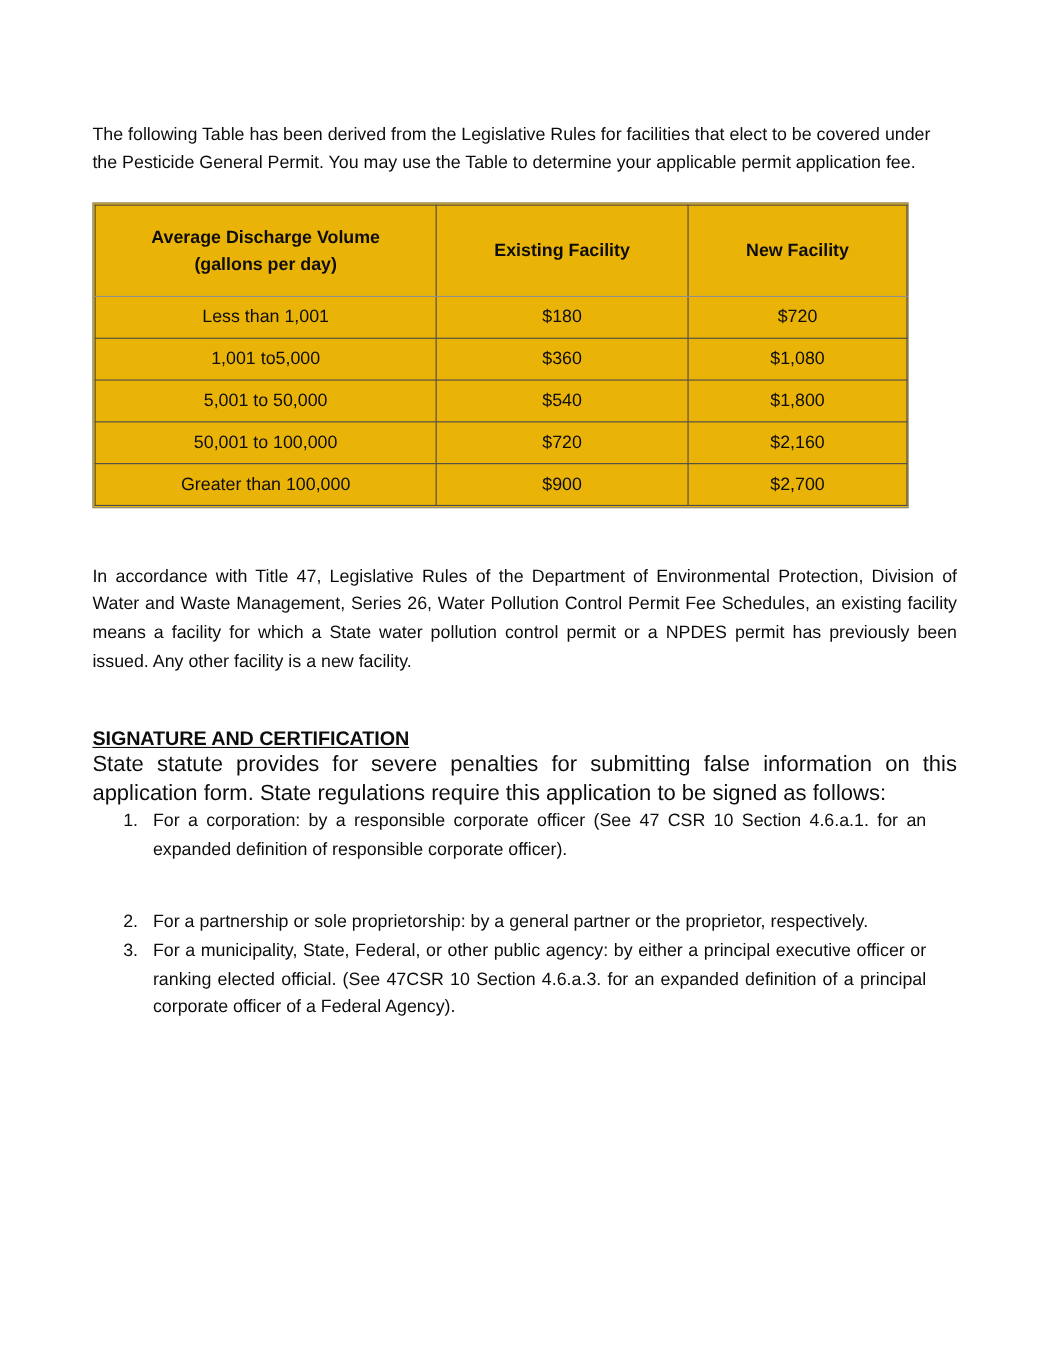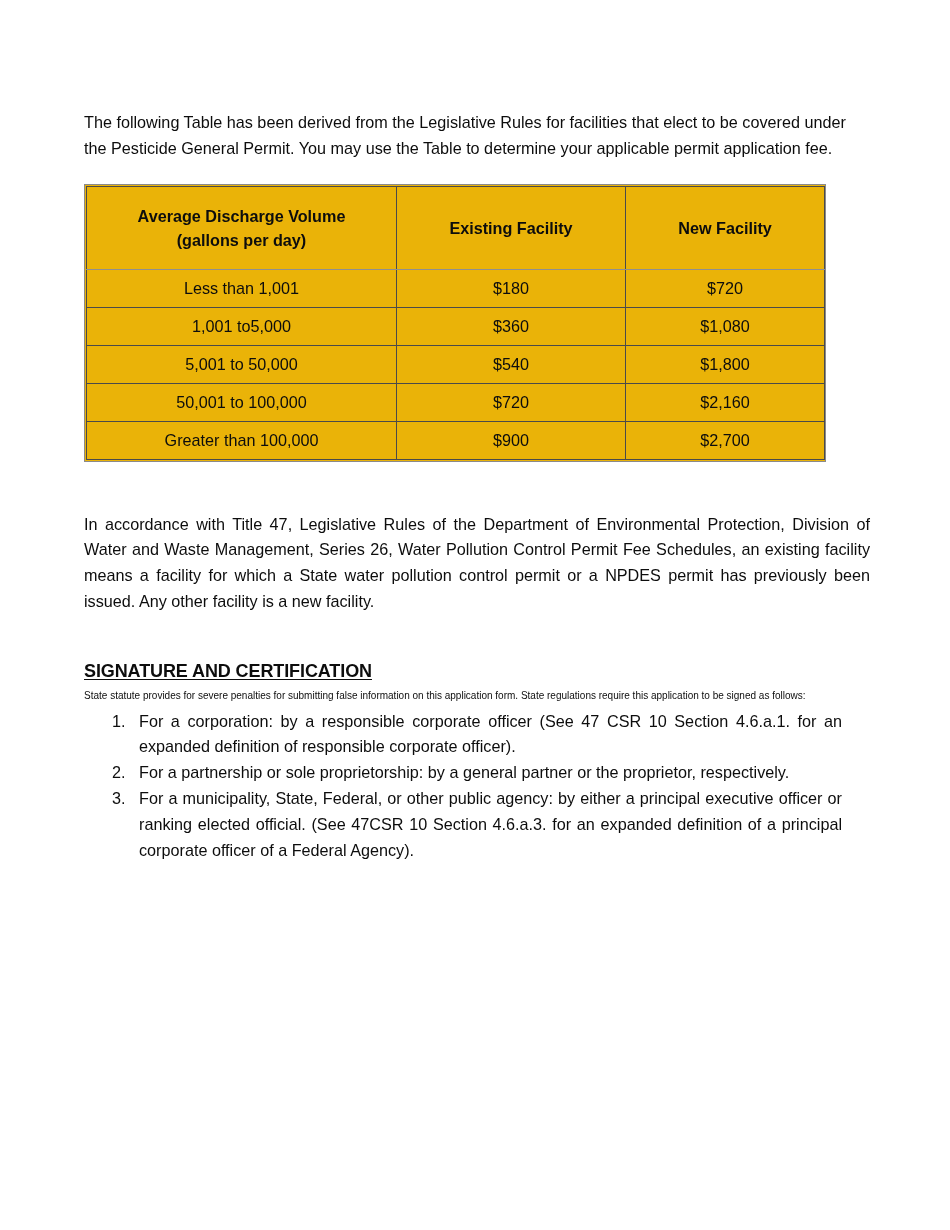--- a/index.html
+++ b/index.html
@@ -95,21 +95,21 @@
     font-size: 18px;
     font-weight: bold;
     text-decoration: underline;
     text-underline-offset: 2px;
     margin: 0;
     line-height: 24px;
     letter-spacing: -0.1px;
   }
   .sig-intro {
     margin: 0;
-    font-size: 10px;
+    font-size: 20px;
     line-height: 25.8px;
     text-align: justify;
     text-justify: inter-word;
   }
 
   
   ol.sig-list {
     margin: 0;
     padding: 0;
     list-style: none;
@@ -133,20 +133,21 @@
     text-align: left;
   }
   ol.sig-list > li.justify > .txt {
     display: block;
     text-align: justify;
     text-justify: inter-word;
   }
   ol.sig-list > li.plain > .txt {
     display: block;
     text-align: left;
+    margin-top: 40px;
   }
 </style>
 </head>
 <body>
 
 <div class="page">
   <div class="content">
 
     <p class="para intro-para">The following Table has been derived from the Legislative Rules for facilities that elect to be covered under the Pesticide General Permit. You may use the Table to determine your applicable permit application fee.</p>
 

